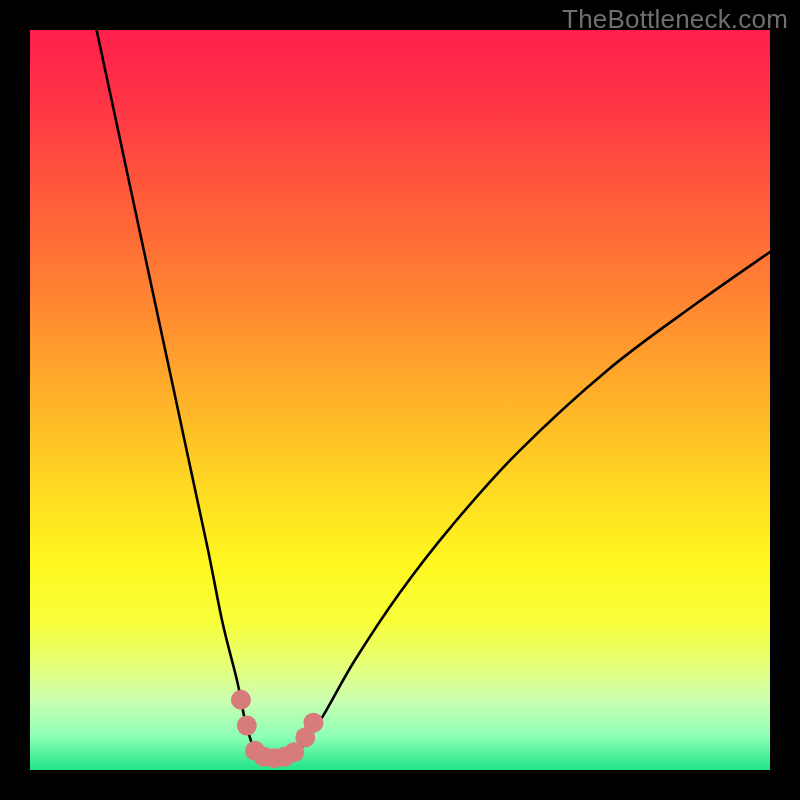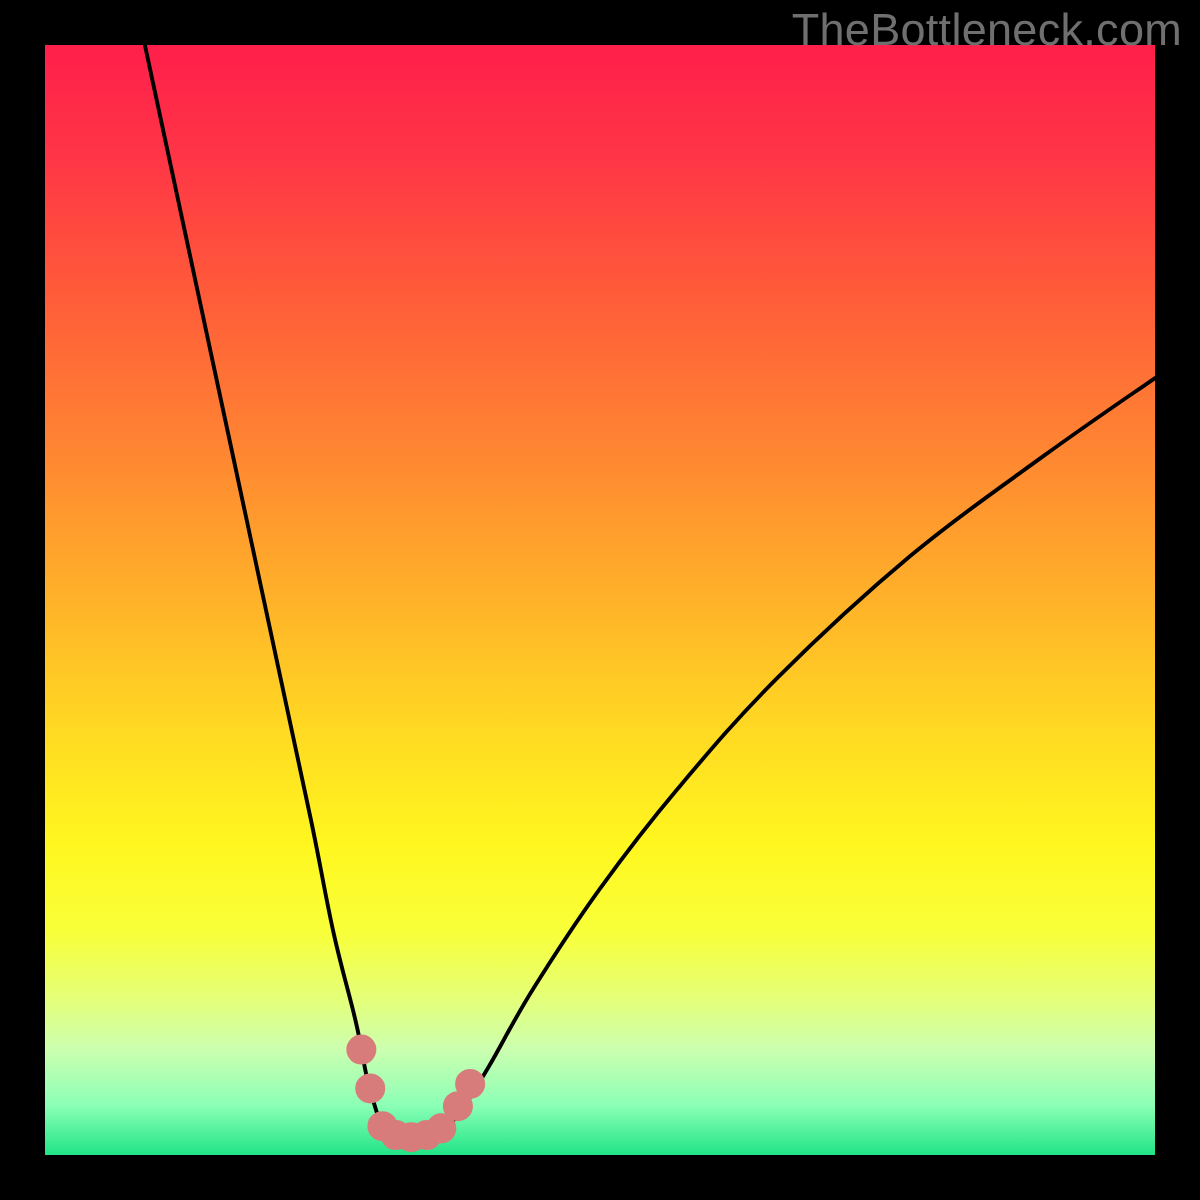--- a/index.html
+++ b/index.html
@@ -40,21 +40,21 @@
     top: 0;
     width: 740px;
     height: 740px;
     overflow: visible;
   }
   .watermark {
     position: absolute;
     top: 4px;
     right: 12px;
     color: #6f6f6f;
-    font-size: 30px;
+    font-size: 26px;
     font-weight: 400;
     letter-spacing: 0.2px;
     user-select: none;
   }
 </style>
 </head>
 <body>
 
 <div class="frame">
 

